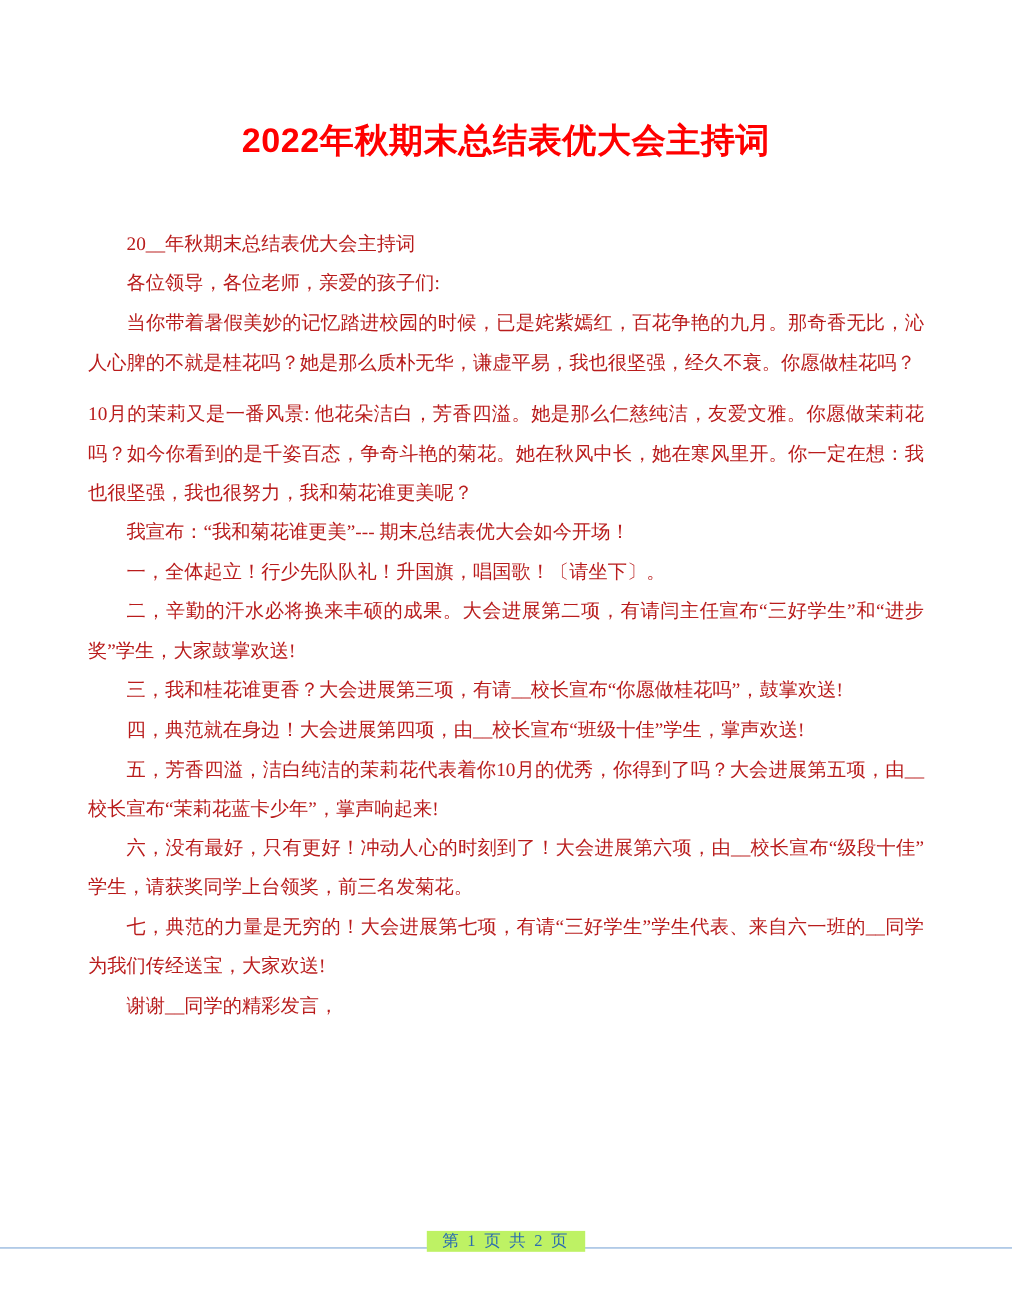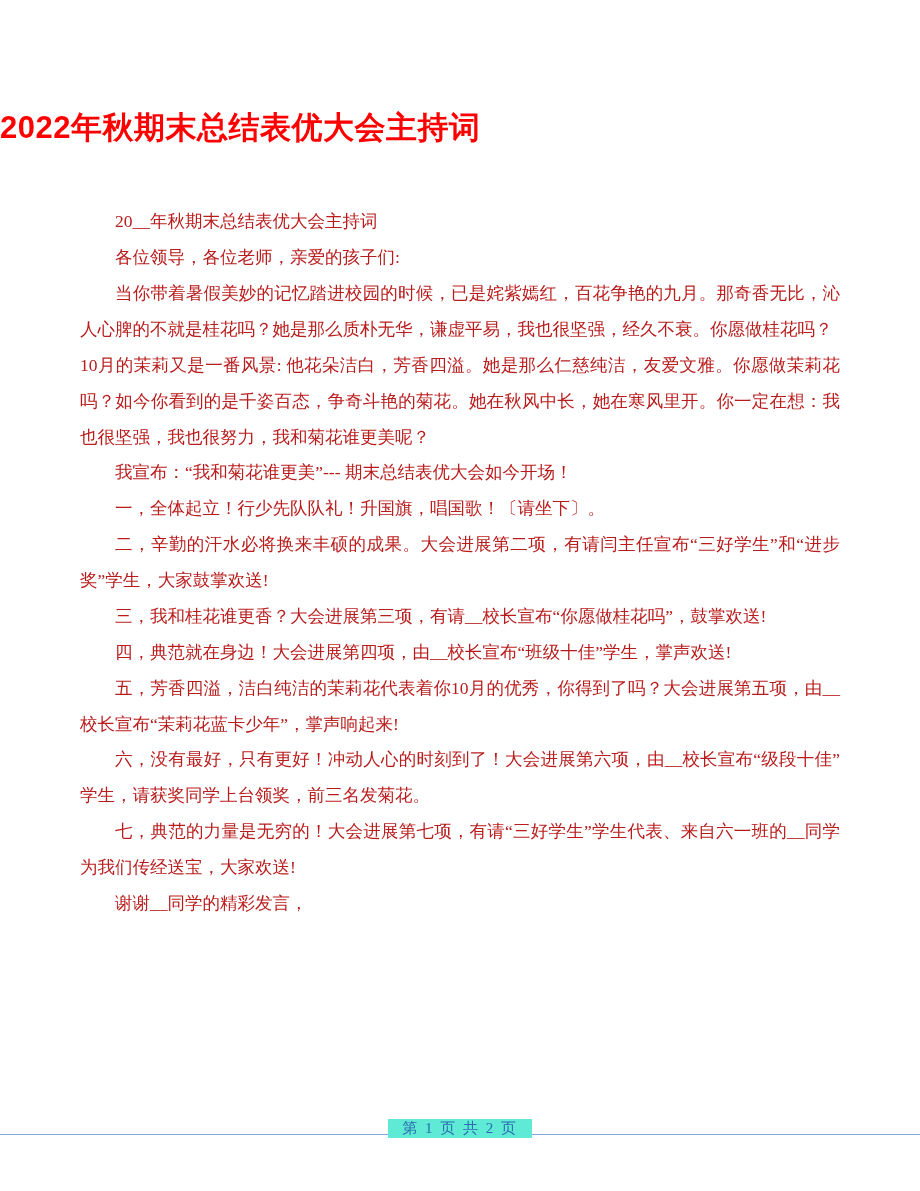--- a/index.html
+++ b/index.html
@@ -21,21 +21,21 @@
     height: 1191px;
     box-sizing: border-box;
     padding: 0;
     position: relative;
   }
   .title {
     font-family: "Liberation Sans", "DejaVu Sans", sans-serif;
     font-weight: bold;
     font-size: 31px;
     color: #ff0000;
-    text-align: left;
+    text-align: center;
     margin: 0;
     padding-top: 108px;
     letter-spacing: 0.5px;
     line-height: 1.3;
   }
   .body-area {
     margin: 0 auto;
     padding-top: 56px;
     width: 760px;
   }
@@ -45,39 +45,40 @@
     text-align: justify;
     margin: 0;
     color: #b91c1c;
     font-family: "Liberation Serif", "DejaVu Serif", serif;
   }
   .para.indent {
     text-indent: 2em;
   }
   .para.noindent {
     text-indent: 0;
+    margin-top: 11px;
   }
   .footer {
     position: absolute;
     left: 0;
     right: 0;
     bottom: 44px;
     text-align: center;
   }
   .footer-rule {
     position: absolute;
     left: 0;
     right: 0;
     bottom: 56px;
     height: 0;
     border-top: 1px solid #7fa8d8;
   }
   .footer-text {
     display: inline-block;
-    background: #5eead4;
+    background: #bef264;
     padding: 0 14px;
     font-size: 15px;
     color: #2b6cb0;
     font-family: "Liberation Serif", "DejaVu Serif", serif;
     letter-spacing: 2px;
     position: relative;
     top: -9px;
   }
   .footer-text .pg {
     color: #2b6cb0;

